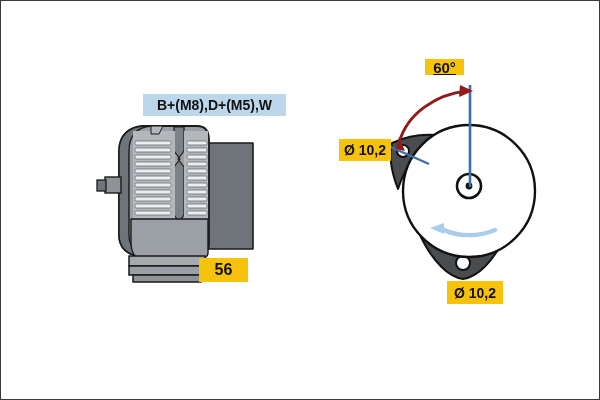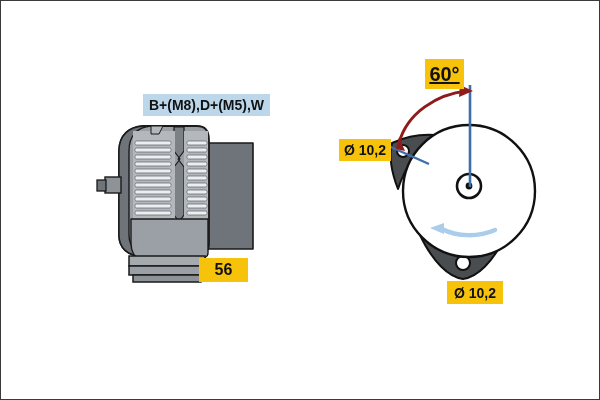--- a/index.html
+++ b/index.html
@@ -36,32 +36,32 @@
     display: flex;
     align-items: center;
     justify-content: center;
     letter-spacing: 0px;
   }
   .badge-yellow { background: #f7c20a; }
   .badge-blue   { background: #bcd6ea; }
 
   #badge-terminals {
     left: 142px; top: 93px;
-    width: 127px; height: 22px;
+    width: 143px; height: 22px;
     font-size: 14px;
   }
   #badge-56 {
     left: 198px; top: 257px;
     width: 49px; height: 24px;
     font-size: 16px;
   }
   #badge-angle {
     left: 424px; top: 58px;
-    width: 39px; height: 30px;
-    font-size: 20px;
+    width: 39px; height: 16px;
+    font-size: 15px;
     text-decoration: underline;
   }
   #badge-dia-left {
     left: 338px; top: 138px;
     width: 52px; height: 22px;
     font-size: 14px;
   }
   #badge-dia-bottom {
     left: 446px; top: 280px;
     width: 56px; height: 23px;

